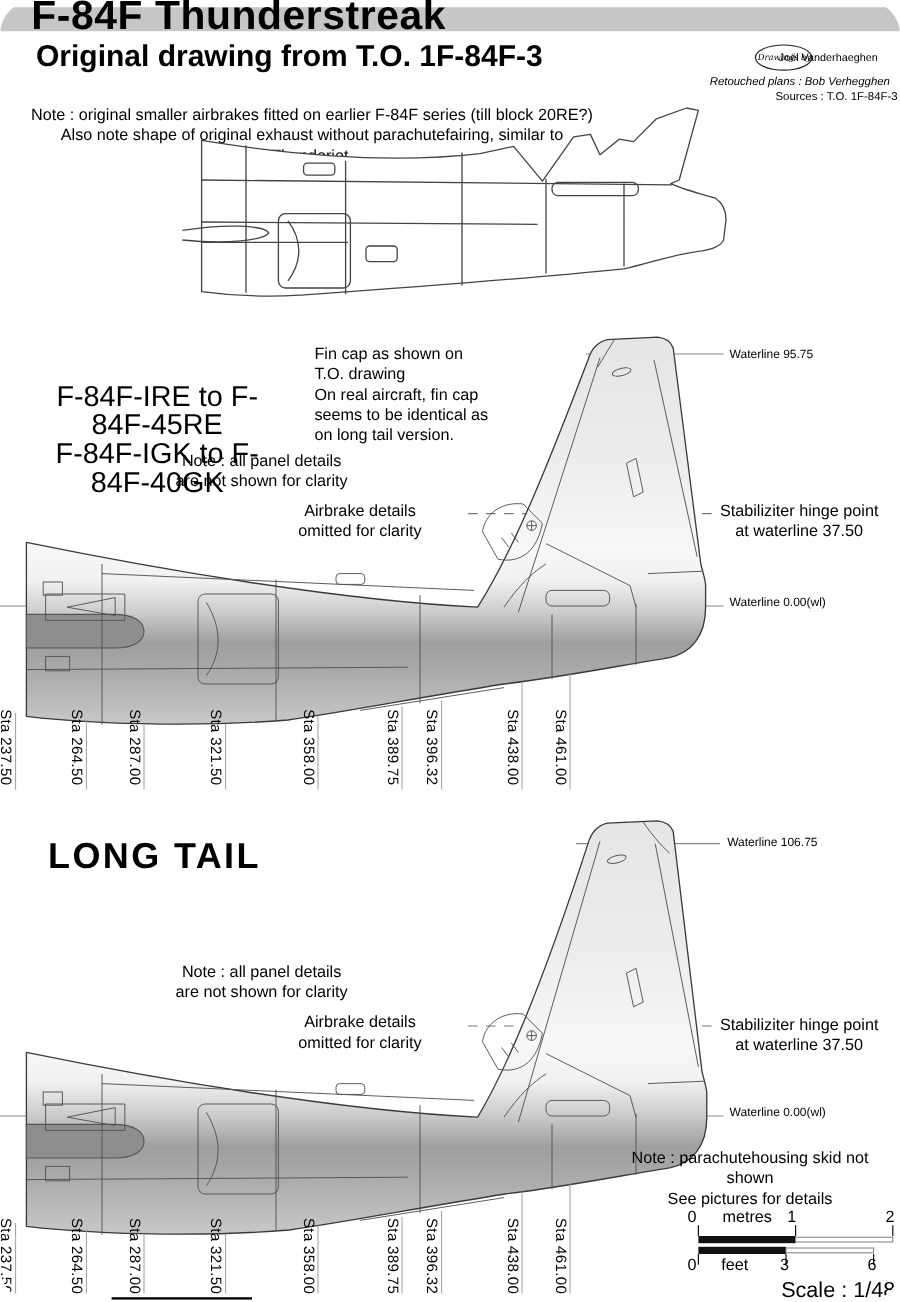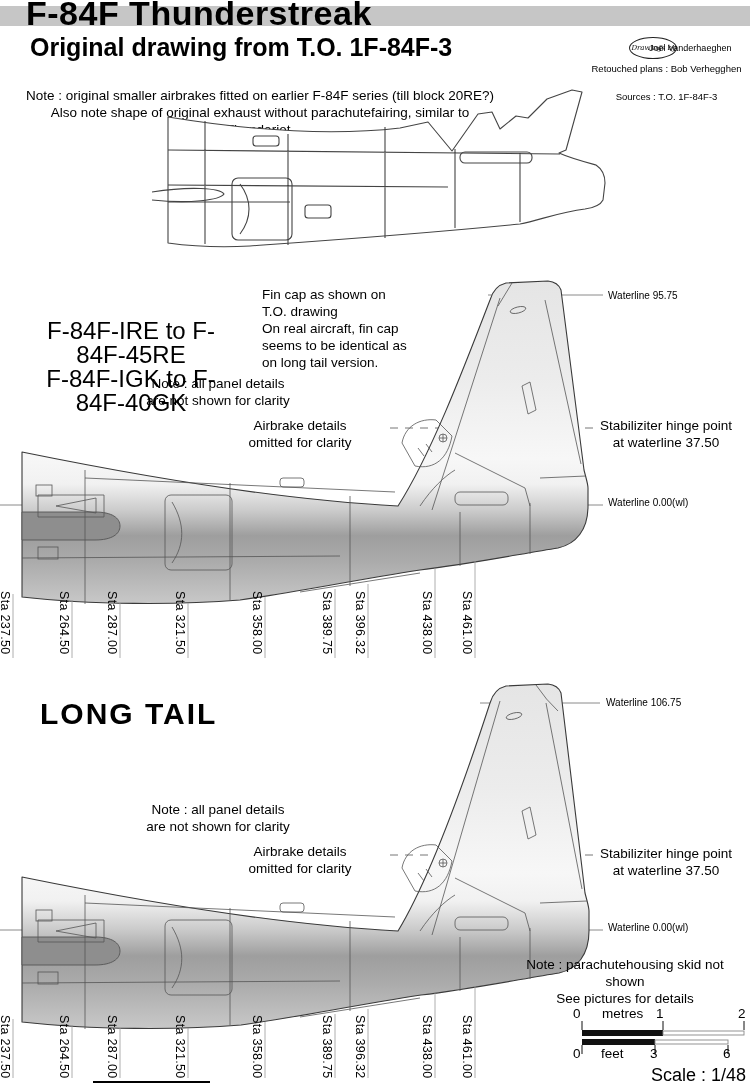--- a/index.html
+++ b/index.html
@@ -1,36 +1,36 @@
 <!DOCTYPE html>
 <html><head>
 <meta charset="utf-8">
 <style>
   html,body { margin:0; padding:0; background:#fff; }
   #page {
     position:relative; width:750px; height:1085px; background:#ffffff;
-    font-family:"Liberation Sans", sans-serif; color:#000; overflow:hidden;
+    font-family:"Liberation Sans", sans-serif; color:#000; overflow:hidden;border-radius:29px;
   }
   .abs { position:absolute; white-space:nowrap; }
   .center { text-align:center; white-space:normal; }
   #title-bar { position:absolute; left:0; top:6px; width:750px; height:20px; background:#c6c6c6; }
   #main-title { left:26px; top:-6px; font-size:34px; font-weight:bold; letter-spacing:0.5px; }
   #sub-title  { left:30px; top:33px; font-size:25px; font-weight:bold; }
   .note-sm { font-size:13.5px; line-height:17px; }
   #header-notes { left:25px; top:87px; width:470px; }
   #credits { left:585px; top:35px; width:163px; font-size:9.5px; }
   #logo-oval {
     position:absolute; left:12px; top:2px; width:46px; height:20px;
     border:1.2px solid #222; border-radius:50%;
     display:flex; align-items:center; justify-content:flex-end;
     font-style:italic; font-size:7px; font-family:"DejaVu Serif", serif;margin-left:32px;
   }
   #credit-author { position:absolute; left:64px; top:8px; font-size:9px; }
-  #credit-retouched { position:absolute; left:0px; top:28px; width:163px; text-align:center; }
-  #credit-sources { position:absolute; left:0px; top:56px; width:163px; text-align:center; }
+  #credit-retouched { position:absolute; left:0px; top:28px; width:163px; text-align:center;font-style:italic; }
+  #credit-sources { position:absolute; left:0px; top:40px; width:163px; text-align:right; }
   .sec-heading { font-size:30px; font-weight:bold; letter-spacing:2px; }
   .variant { font-size:24px; line-height:24px; }
   .sta {
     position:absolute; transform-origin:0 0; transform:rotate(90deg);
     font-size:12.5px; letter-spacing:0.3px; white-space:nowrap;
   }
   .wl-label { font-size:10px; }
   #scale-caption { font-size:18px; font-weight:normal; }
   svg { position:absolute; left:0; }
   .scale-num { font-size:13.5px; }

